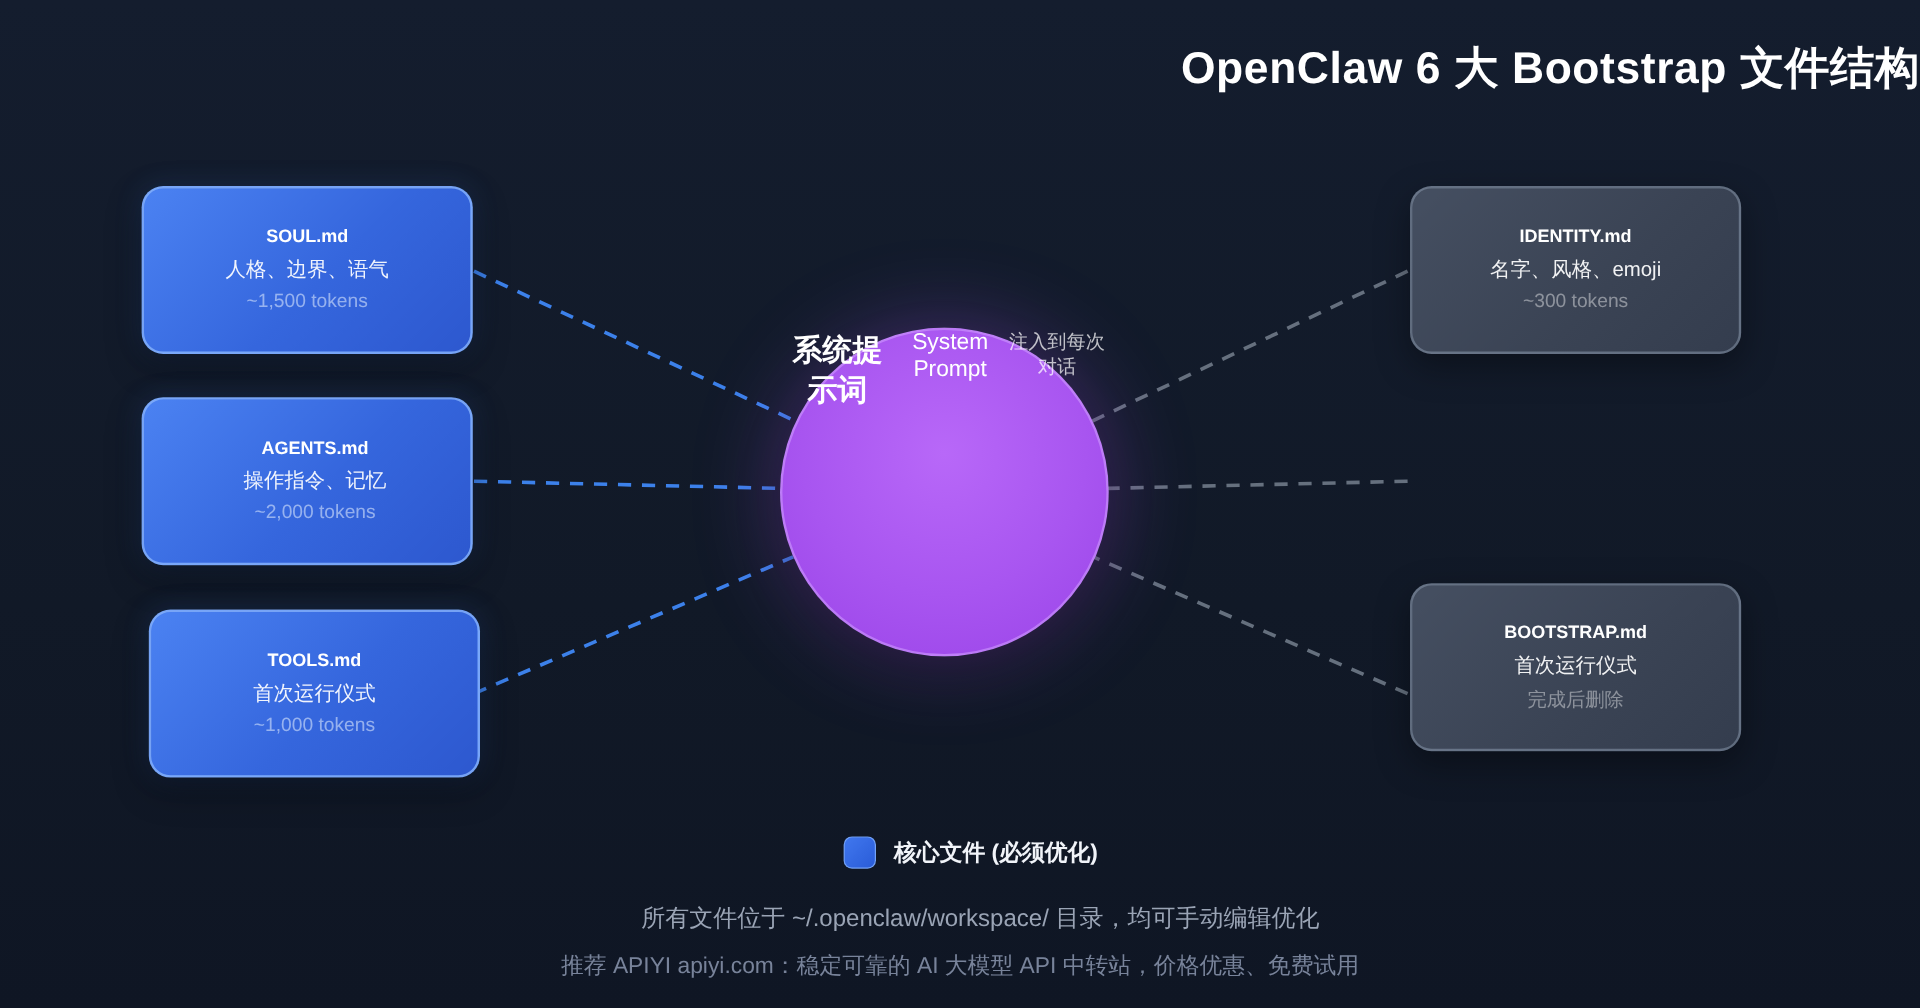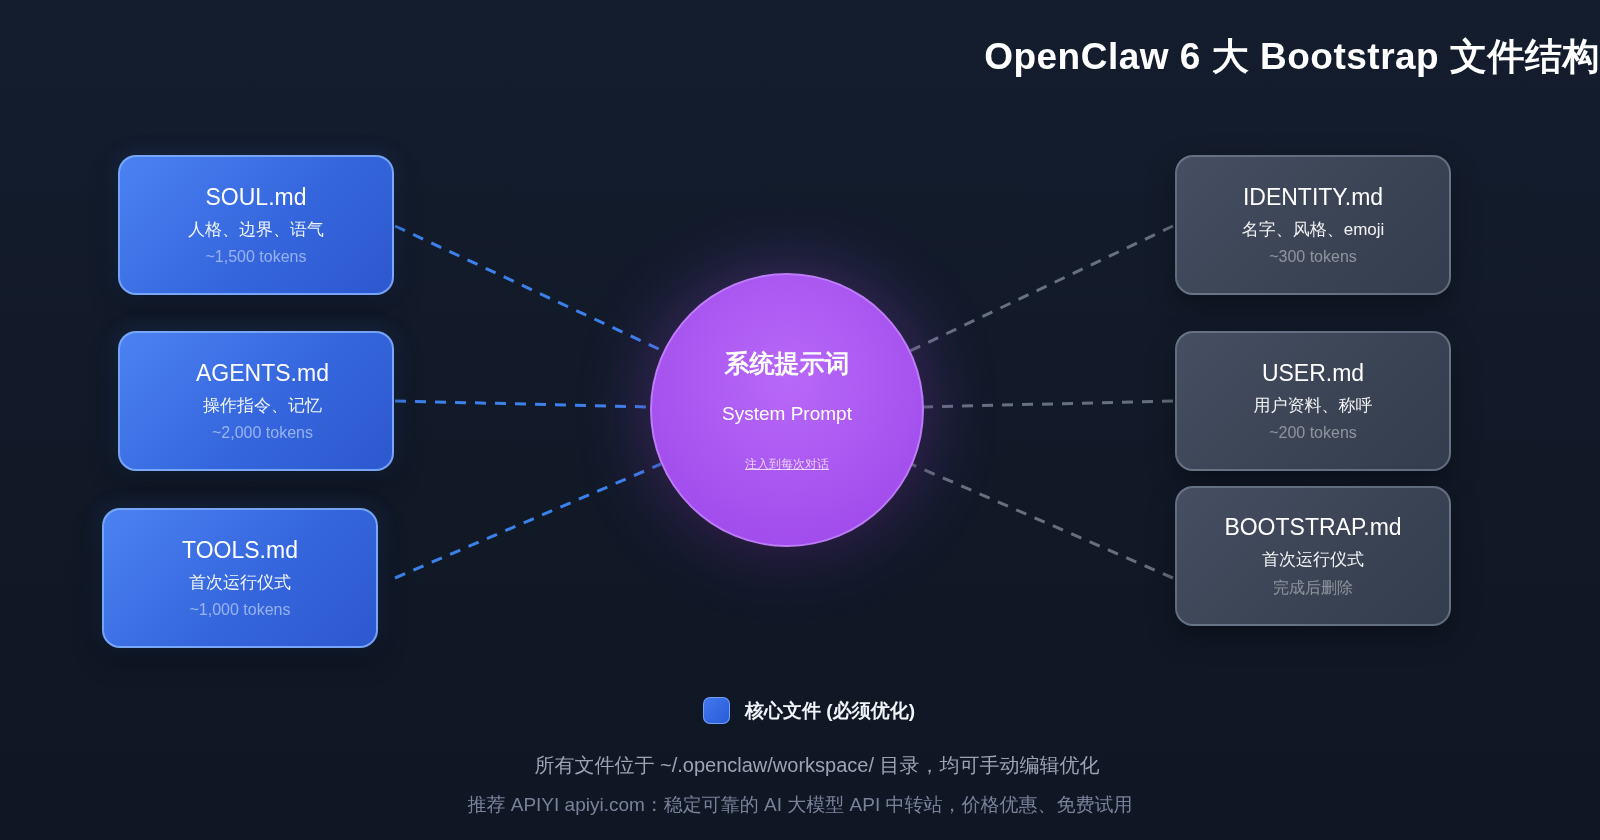--- a/index.html
+++ b/index.html
@@ -61,68 +61,66 @@
     border: 2px solid rgba(130, 175, 250, 0.85);
     box-shadow: 0 10px 28px rgba(0, 0, 0, 0.35), 0 0 22px rgba(59, 130, 246, 0.18);
   }
   .card.gray {
     background: linear-gradient(135deg, #454f61 0%, #3a4354 60%, #343d4e 100%);
     border: 2px solid rgba(148, 163, 184, 0.45);
     box-shadow: 0 10px 28px rgba(0, 0, 0, 0.35);
   }
   .c-l0 { left: 118px; top: 155px; }
   .c-l1 { left: 118px; top: 331px; padding-left: 13px; }
-  .c-l2 { left: 102px; top: 508px; }
+  .c-l2 { left: 124px; top: 508px; }
   .c-r0 { left: 1175px; top: 155px; }
   .c-r1 { left: 1175px; top: 331px; }
   .c-r2 { left: 1175px; top: 486px; }
   .card-title {
     color: #ffffff;
-    font-size: 23px;
-    font-weight: 400;
+    font-size: 15px;
+    font-weight: 700;
   }
   .card-sub {
     color: rgba(255, 255, 255, 0.93);
     font-size: 17px;
   }
   .card.blue .card-tokens { color: rgba(215, 228, 252, 0.6); font-size: 16px; }
   .card.gray .card-tokens { color: rgba(255, 255, 255, 0.42); font-size: 16px; }
   .circle {
     position: absolute;
     left: 650px;
     top: 273px;
     width: 274px;
     height: 274px;
     border-radius: 50%;
     background: radial-gradient(circle at 50% 38%, #b868f8 0%, #a855f0 55%, #9a43e8 100%);
     border: 2px solid rgba(210, 160, 255, 0.55);
     box-shadow: 0 0 70px rgba(168, 85, 247, 0.35), 0 14px 34px rgba(0, 0, 0, 0.35);
     z-index: 3;
     display: flex;
-    flex-direction: column;
-    align-items: center;
+    flex-direction: row;
+    align-items: flex-start;
     justify-content: center;
     text-align: center;
-    gap: 13px;
   }
   .circle-title {
     color: #ffffff;
     font-size: 25px;
     font-weight: 700;
     margin-bottom: 10px;
   }
   .circle-sub {
     color: #ffffff;
     font-size: 19px;
     margin-bottom: 18px;
   }
   .circle-note {
     color: rgba(255, 255, 255, 0.72);
-    font-size: 12px;
-    text-decoration: underline;
+    font-size: 16px;
   }
   .legend {
     position: absolute;
     top: 697px;
     left: 0;
     width: 100%;
     display: flex;
     justify-content: center;
     align-items: center;
     gap: 70px;
@@ -210,25 +208,20 @@
     <div class="circle-title">系统提示词</div>
     <div class="circle-sub">System Prompt</div>
     <div class="circle-note">注入到每次对话</div>
   </div>
 
   <div class="card gray c-r0">
     <div class="card-title">IDENTITY.md</div>
     <div class="card-sub">名字、风格、emoji</div>
     <div class="card-tokens">~300 tokens</div>
   </div>
-  <div class="card gray c-r1">
-    <div class="card-title">USER.md</div>
-    <div class="card-sub">用户资料、称呼</div>
-    <div class="card-tokens">~200 tokens</div>
-  </div>
   <div class="card gray c-r2">
     <div class="card-title">BOOTSTRAP.md</div>
     <div class="card-sub">首次运行仪式</div>
     <div class="card-tokens">完成后删除</div>
   </div>
 
   <div class="legend">
     <div class="legend-item">
       <span class="swatch core"></span>
       <span class="legend-label">核心文件 (必须优化)</span>

